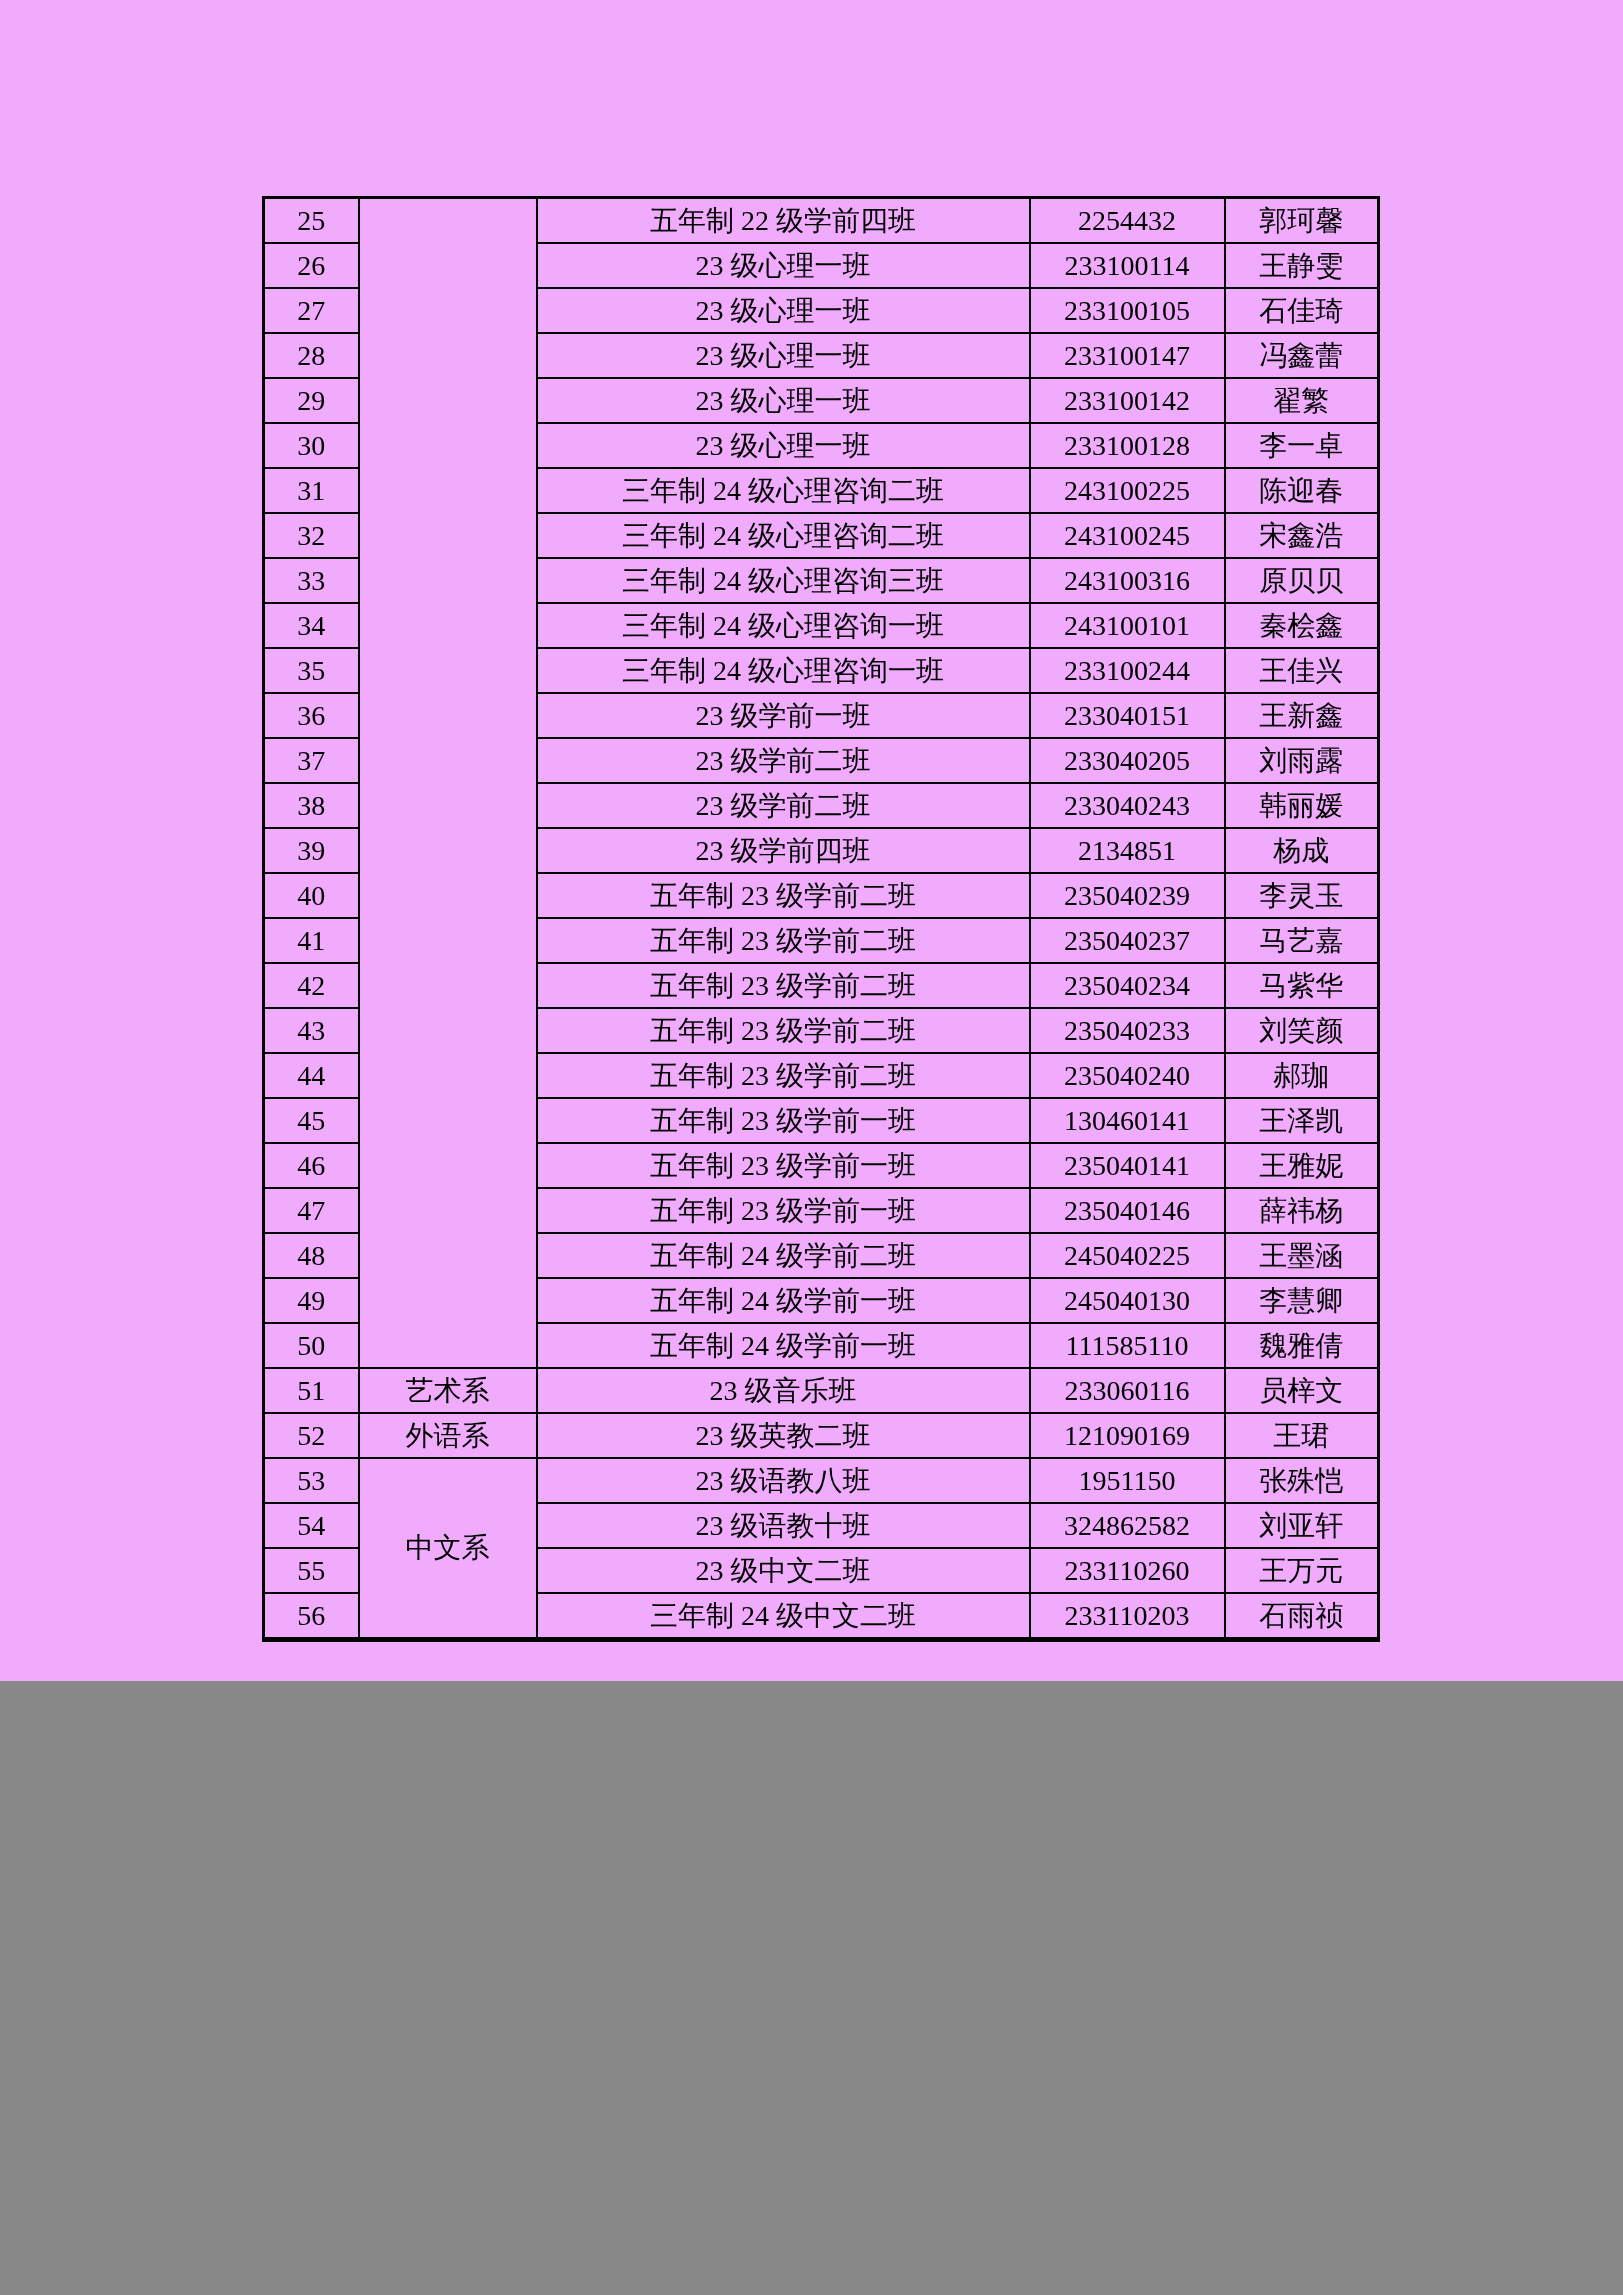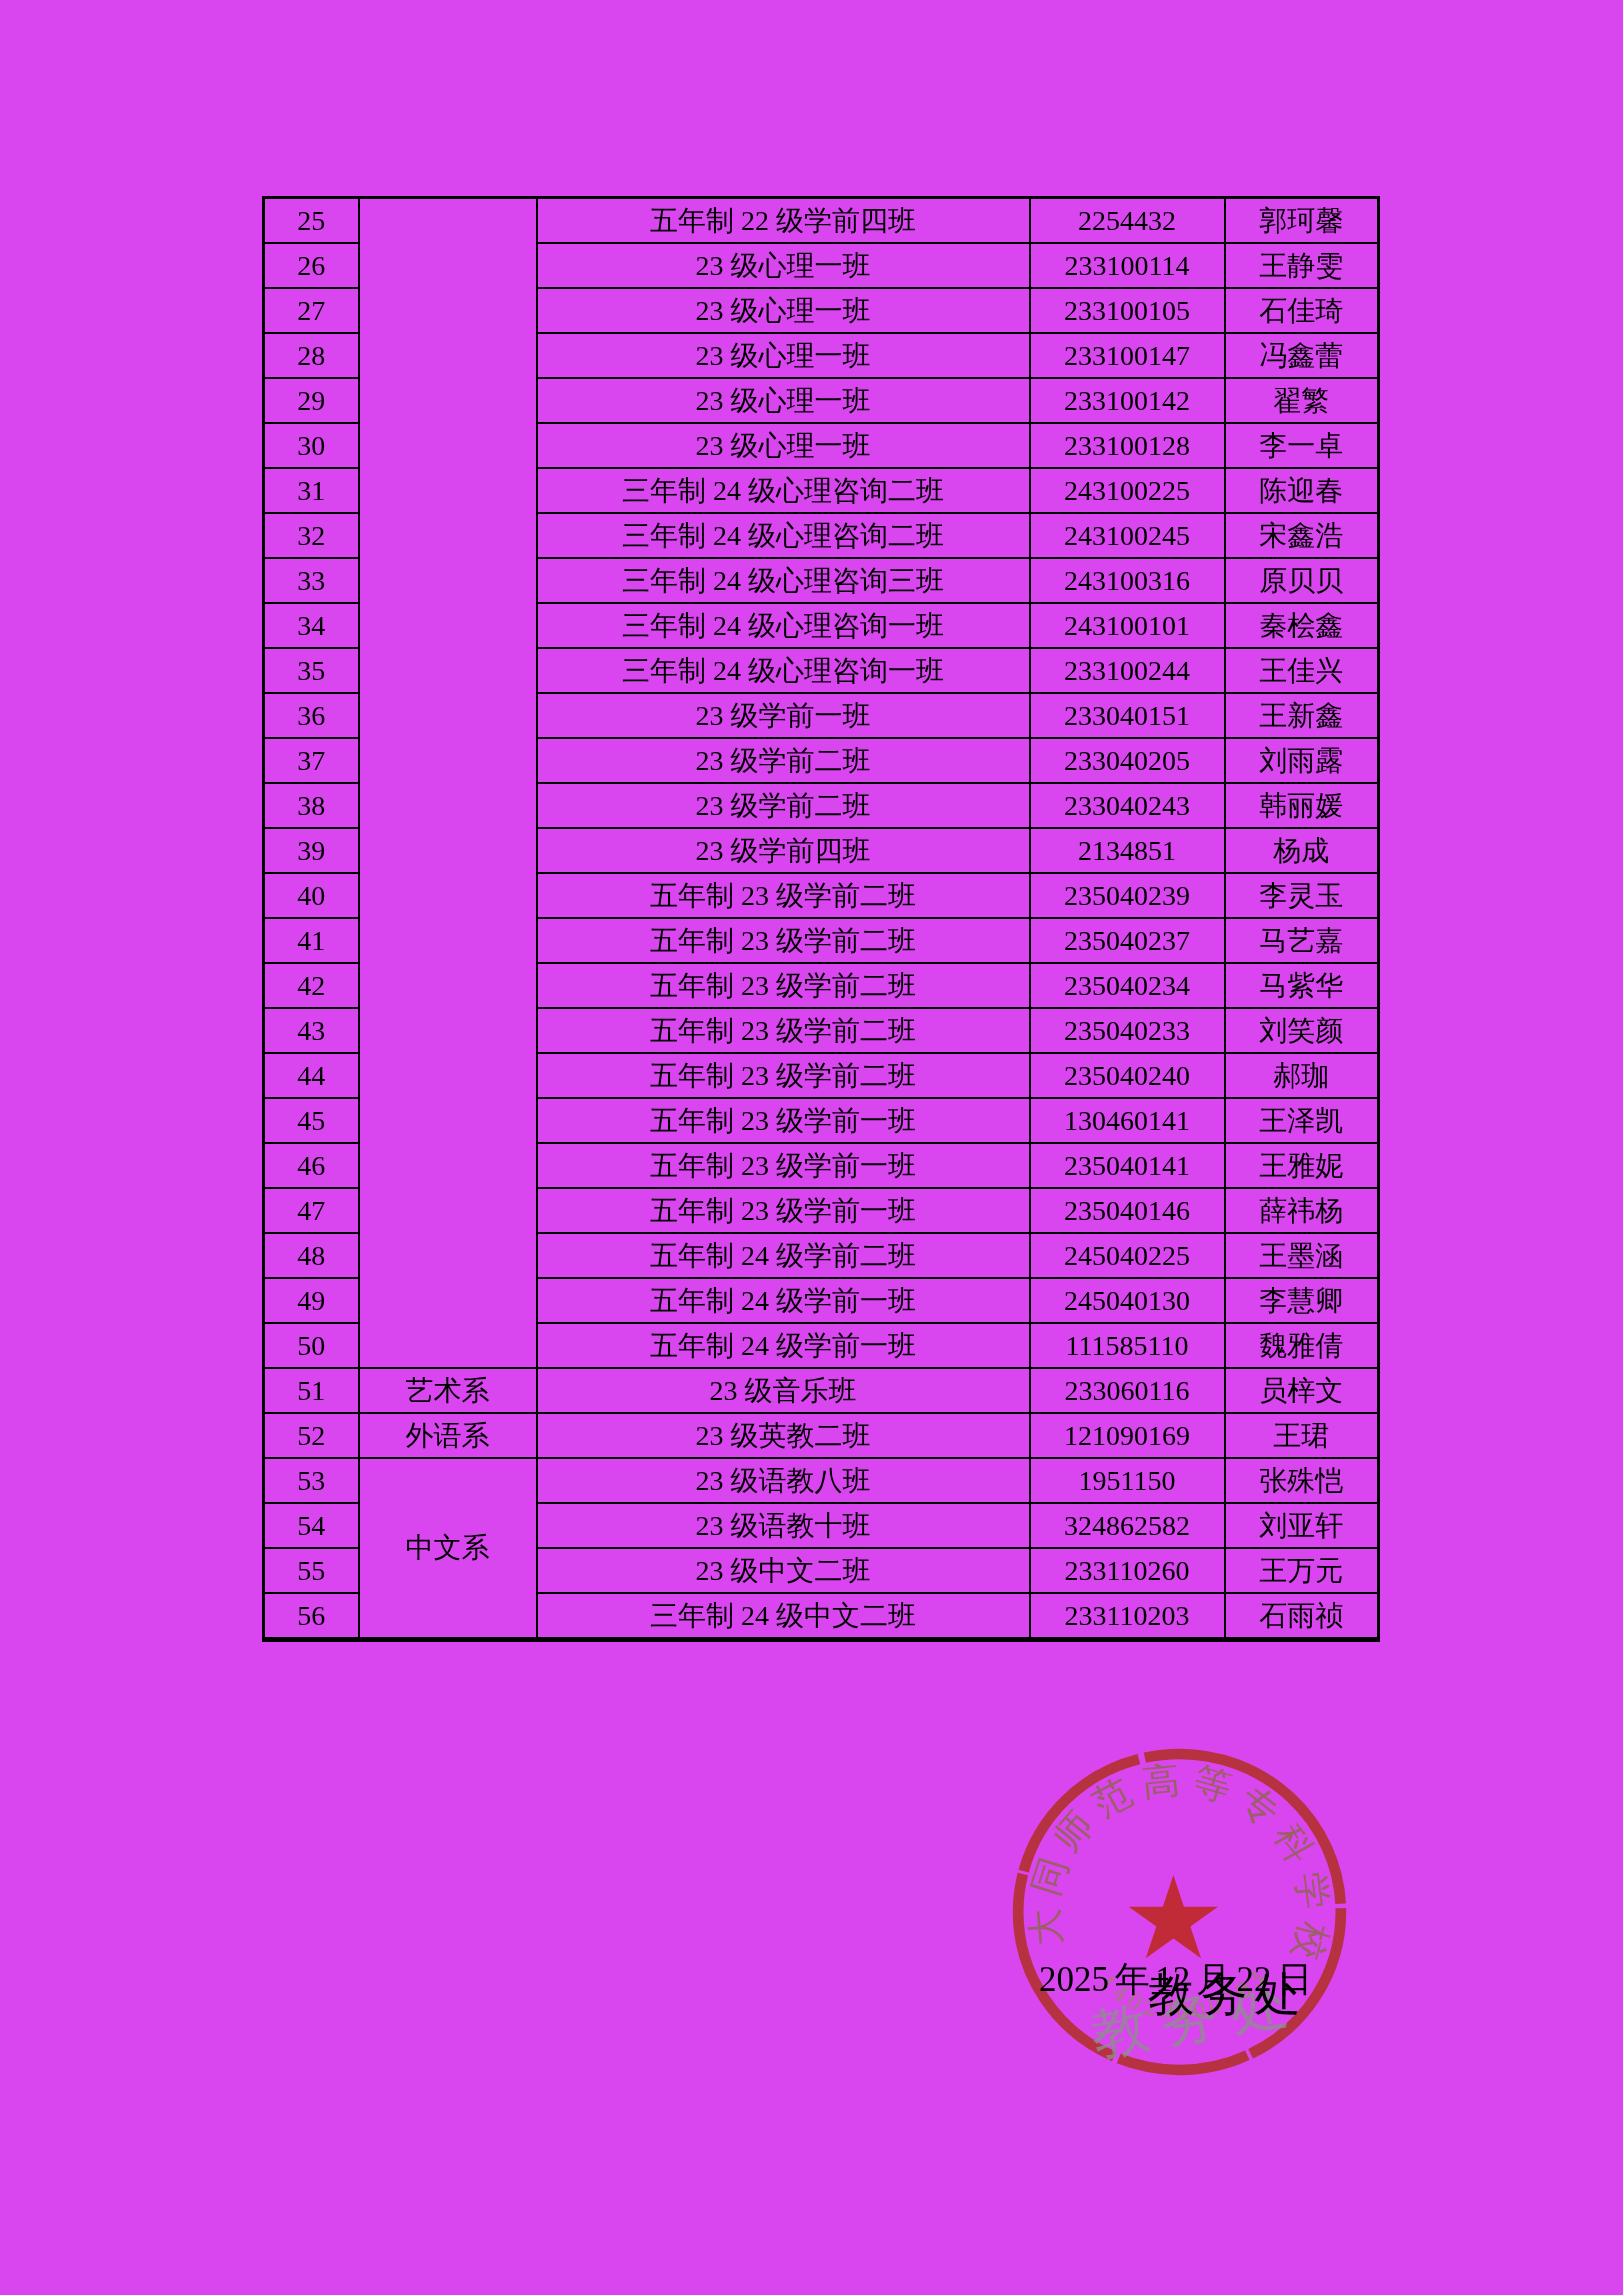--- a/index.html
+++ b/index.html
@@ -1,20 +1,20 @@
 <!DOCTYPE html>
 <html style="font-size:8.2px"><head>
 <meta charset="utf-8">
 <style>
   html, body { margin: 0; padding: 0; background: #888; }
   .page {
     position: relative;
     width: 1623px;
-    height: 2295px;
-    background: #d946ef;
+    height: 1681px;
+    background: #f0abfc;
     margin: 0 auto;
     font-family: "Liberation Serif", "DejaVu Serif", serif;
     color: #000;
     overflow: hidden;
   }
   table.roster {
     position: absolute;
     left: 262px;
     top: 196px;
     width: 1115px;

